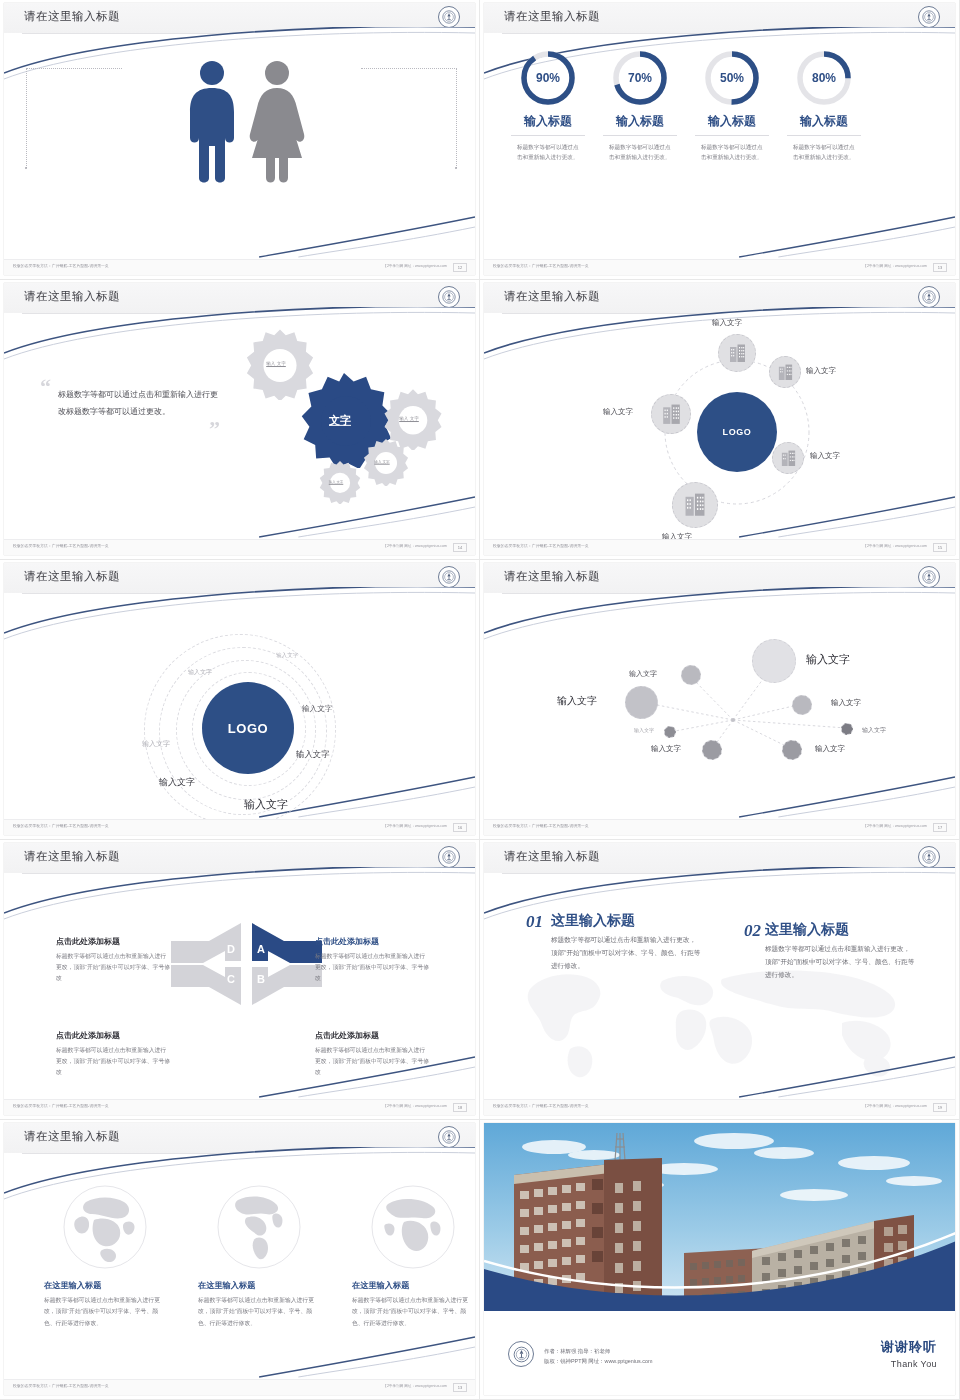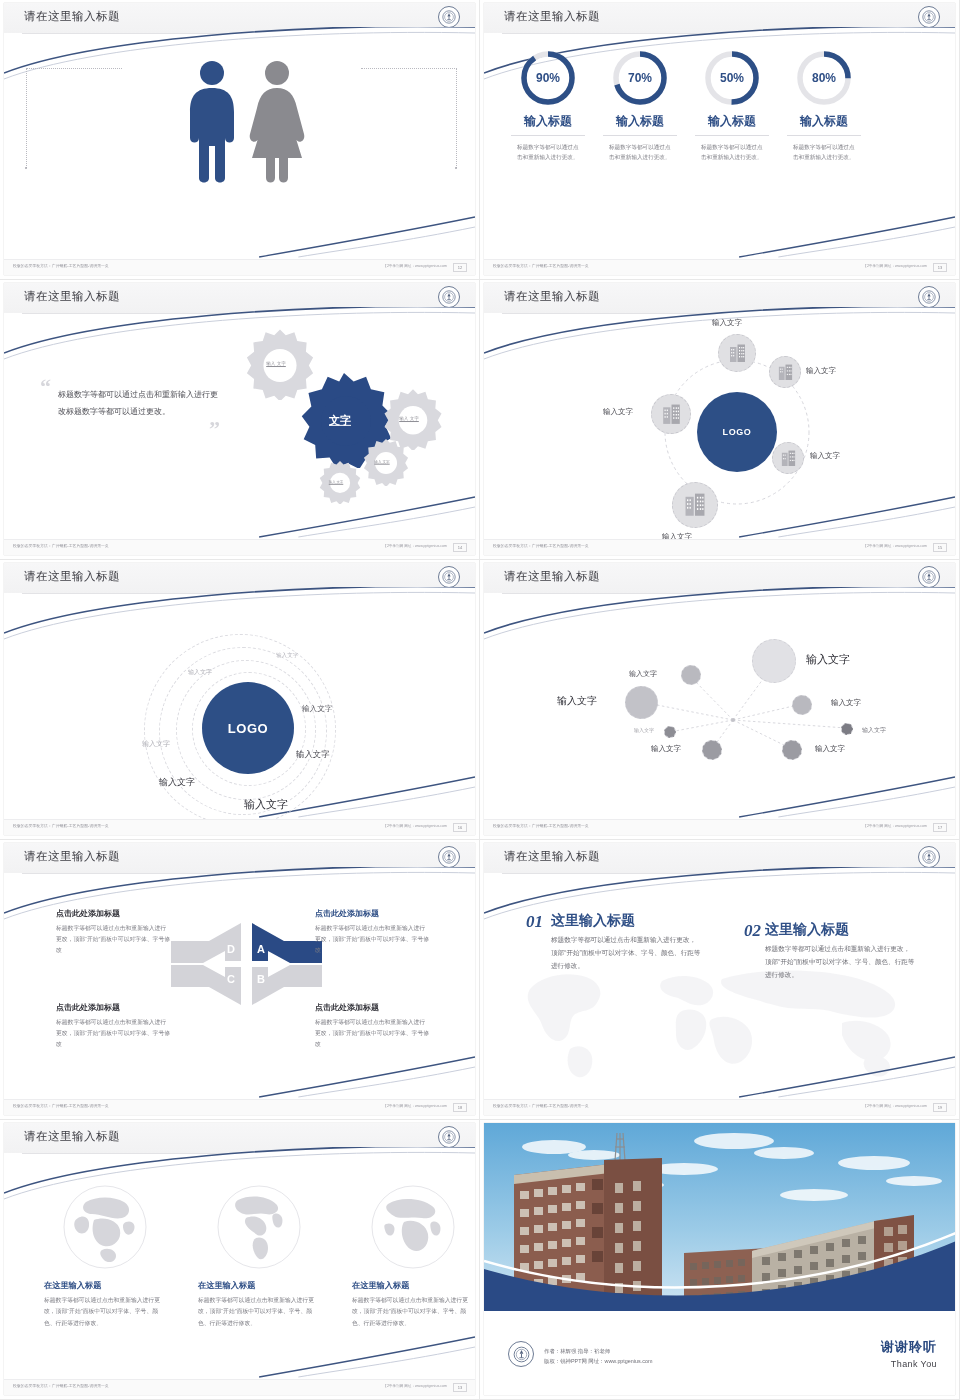--- a/index.html
+++ b/index.html
@@ -76,21 +76,21 @@
   .ctext { position:absolute; white-space:nowrap; }
 
   
   .nnode { position:absolute; border-radius:50%; background:#b9b9bf; border:1px dashed #cfcfd5; }
   .nlabel { position:absolute; white-space:nowrap; }
 
   
   .q-ttl { font-size:8px; font-weight:bold; color:#35353c; }
   .q-ttl.blue { color:#2f4f86; }
   .q-txt { font-size:5.8px; color:#7b7b82; line-height:1.9; margin-top:4px; width:115px; }
-  .qd { position:absolute; }
+  .qd { position:absolute;margin-top:28px; }
 
   
   .num0 { font-size:17px; font-weight:bold; font-style:italic; color:#2f4f86; font-family:"Liberation Serif",serif; }
   .c-ttl { font-size:14px; font-weight:bold; color:#2f4f86; }
   .c-txt { font-size:6.6px; color:#6e6e75; line-height:2; margin-top:3px; width:150px; }
 
   
   .g-ttl { font-size:8.2px; font-weight:bold; color:#2f4f86; }
   .g-txt { font-size:5.8px; color:#7b7b82; line-height:1.95; margin-top:4px; width:118px; }
 

